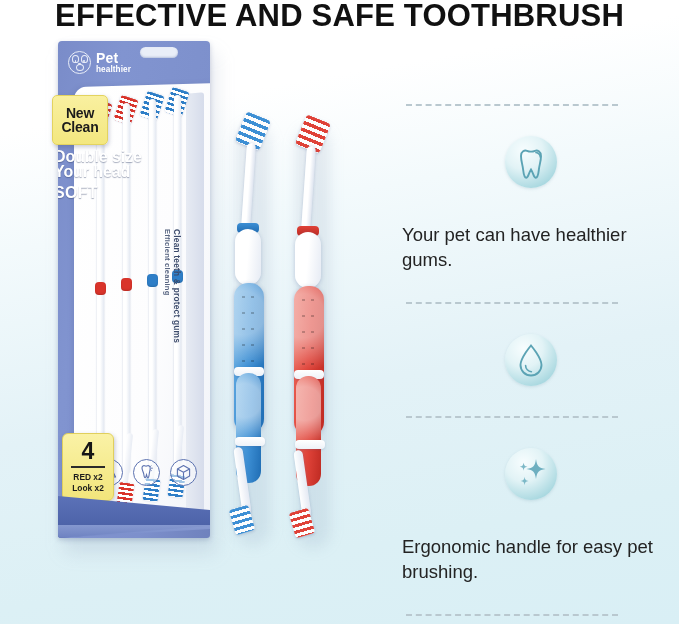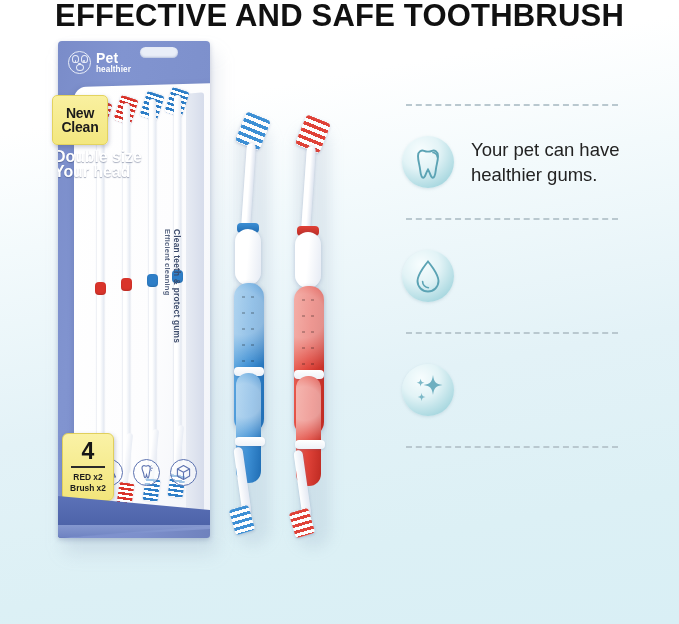--- a/index.html
+++ b/index.html
@@ -272,22 +272,23 @@
 
   
   .features{
     position:absolute;left:398px;top:104px;width:262px;
   }
   .divider{
     width:212px;height:0;border-top:2.2px dashed #b9c8cf;
     margin:0 0 0 8px;
   }
   .feature{
-    display:flex;align-items:center;gap:17px;
+    display:flex;align-items:center;gap:34px;
     padding:30px 0 30px 4px;
+    flex-direction:column;
   }
   .f-icon{
     width:52px;height:52px;border-radius:50%;flex:none;
     background:radial-gradient(circle at 36% 28%, #f7fdfe 0%, #e2f3f6 38%, #a9d8e0 78%, #9acfd9 100%);
     position:relative;
     box-shadow:0 1px 3px rgba(120,160,175,.25);
   }
   .f-icon svg{position:absolute;left:0;top:0;}
   .f-text{
     font-size:18.5px;line-height:25px;color:#232323;
@@ -357,20 +358,21 @@
       </div>
 
       <div class="vert-text">
         <span class="l1">Clean teeth &amp; protect gums</span>
         <span class="l2">Efficient cleaning</span>
       </div>
 
       <div class="pkg-bullets">
         <span class="b1">Double size</span>
         <span class="b2">Your head</span>
+        <span class="soft">SOFT</span>
       </div>
 
       <div class="box-icons">
         <div class="bicon">
           <svg width="25" height="25" viewBox="0 0 25 25">
             <g fill="none" stroke="#5c72b0" stroke-width="1.2" stroke-linejoin="round">
               <path d="M12.5 6.5 L15 11 L10 11 Z"></path>
               <path d="M8.5 13 L6.5 17 L11 17 Z"></path>
               <path d="M16.5 13 L18.5 17 L14 17 Z"></path>
             </g>
@@ -390,21 +392,21 @@
               <path d="M12.5 12.3v7.1"></path>
             </g>
           </svg>
         </div>
       </div>
 
       <div class="count-badge">
         <div class="num">4</div>
         <div class="rule"></div>
         <span class="cl">RED  x2</span>
-        <span class="cl">Brush x2</span>
+        <span class="cl">Look x2</span>
       </div>
 
       <div class="pkg-base"></div>
       <div class="pkg-base2"></div>
     </div>
 
     <div class="newlook">
       <span>New</span>
       <span>Clean</span>
     </div>
@@ -470,18 +472,19 @@
     <div class="divider"></div>
 
     <div class="feature">
       <div class="f-icon">
         <svg width="52" height="52" viewBox="0 0 52 52">
           <path d="M31 11c1.1 7.3 2.5 8.8 9.6 10-7.1 1.2-8.5 2.7-9.6 10-1.1-7.3-2.5-8.8-9.6-10 7.1-1.2 8.5-2.7 9.6-10Z" fill="#6eafc0"></path>
           <path d="M18.6 14.6c.5 3 1 3.6 3.9 4.1-2.9.5-3.4 1.1-3.9 4.1-.5-3-1-3.6-3.9-4.1 2.9-.5 3.4-1.1 3.9-4.1Z" fill="#7cb8c7"></path>
           <path d="M19.6 28.8c.5 3.1 1.1 3.7 4 4.2-2.9.5-3.5 1.1-4 4.2-.5-3.1-1.1-3.7-4-4.2 2.9-.5 3.5-1.1 4-4.2Z" fill="#7cb8c7"></path>
         </svg>
       </div>
+      <div class="f-text">Ergonomic handle for easy pet brushing.</div>
     </div>
 
     <div class="divider"></div>
   </div>
 
 </div>
 
 </body></html>

